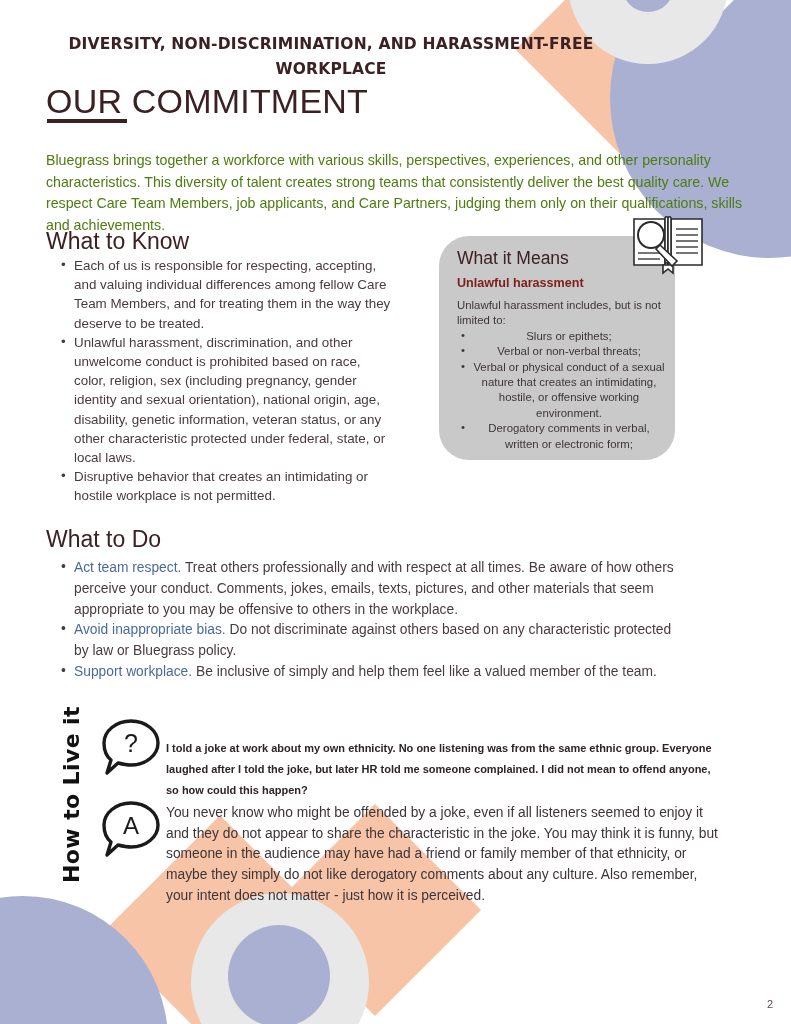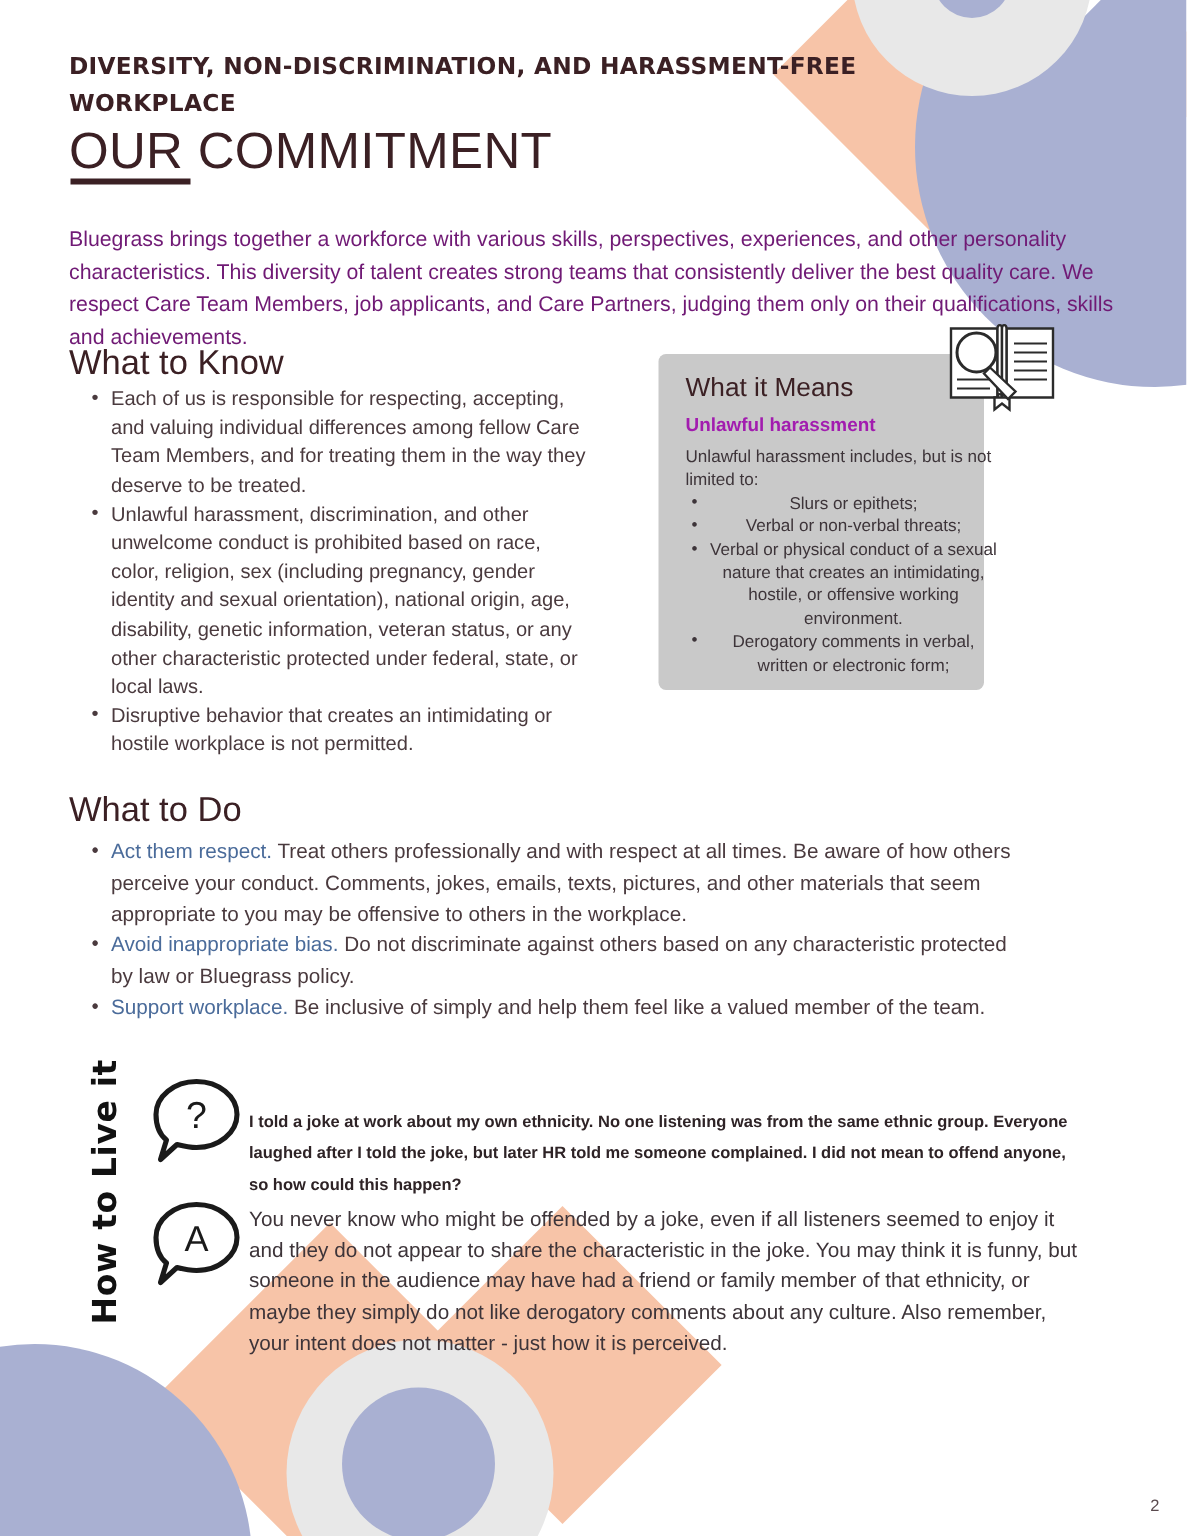--- a/index.html
+++ b/index.html
@@ -91,20 +91,21 @@
     position: absolute;
     left: 46px; top: 32px;
     width: 570px;
     font-family: "DejaVu Sans", sans-serif;
     font-weight: 700;
     font-size: 15.5px;
     letter-spacing: 0.2px;
     line-height: 25px;
     color: #3B2024;
     text-transform: uppercase;
+    text-align: center;
   }
   .page-title {
     position: absolute;
     left: 46px; top: 82px;
     font-family: "Liberation Sans", sans-serif;
     font-weight: 400;
     font-size: 34px;
     letter-spacing: 0.2px;
     color: #3B2024;
   }
@@ -115,21 +116,21 @@
     background: #3B2024;
   }
 
   
   .intro {
     position: absolute;
     left: 46px; top: 136px;
     width: 705px;
     font-size: 14.2px;
     line-height: 21.5px;
-    color: #701a75;
+    color: #4d7c0f;
   }
 
   
   .section-heading {
     position: absolute;
     font-size: 23px;
     font-weight: 400;
     color: #3B2024;
   }
   #h-know { left: 46px; top: 228px; }
@@ -170,36 +171,36 @@
     line-height: 20.8px;
     color: #4A3A3E;
   }
   #do-list li { margin-bottom: 0px; }
   .lead-in { color: #4A6B9A; }
 
   
   .callout {
     position: absolute;
     left: 439px; top: 236px;
-    width: 217px; height: 224px;
+    width: 236px; height: 224px;
     background: #C9C9C9;
-    border-radius: 5px;
+    border-radius: 30px;
   }
   .callout-title {
     position: absolute;
     left: 18px; top: 12px;
     font-size: 17.5px;
     color: #3B2024;
   }
   .callout-sub {
     position: absolute;
     left: 18px; top: 40px;
     font-size: 12.6px;
     font-weight: 700;
-    color: #a21caf;
+    color: #7f1d1d;
   }
   .callout-body {
     position: absolute;
     left: 18px; top: 62px;
     width: 208px;
     font-size: 11.4px;
     line-height: 15.4px;
     color: #3D3439;
   }
   ul.callout-bullets {
@@ -333,21 +334,21 @@
     <g fill="none" stroke="#2B2B2B" stroke-width="2">
       <circle cx="21" cy="22" r="13" fill="#ffffff"></circle>
     </g>
     <g fill="#ffffff" stroke="#2B2B2B" stroke-width="1.6">
       <path d="M30 32 L47 48 L42 53 L26 36 Z"></path>
     </g>
   </svg>
 
   <div class="section-heading" id="h-do">What to Do</div>
   <ul class="bullets" id="do-list">
-    <li><span class="lead-in">Act them respect.</span><span> Treat others professionally and with respect at all times.  Be aware of how others perceive your conduct. Comments, jokes, emails, texts, pictures, and other materials that seem appropriate to you may be offensive to others in the workplace.</span></li>
+    <li><span class="lead-in">Act team respect.</span><span> Treat others professionally and with respect at all times.  Be aware of how others perceive your conduct. Comments, jokes, emails, texts, pictures, and other materials that seem appropriate to you may be offensive to others in the workplace.</span></li>
     <li><span class="lead-in">Avoid inappropriate bias.</span><span> Do not discriminate against others based on any characteristic protected by law or Bluegrass policy.</span></li>
     <li><span class="lead-in">Support workplace.</span><span> Be inclusive of simply and help them feel like a valued member of the team.</span></li>
   </ul>
 
   <div class="live-label">How to Live it</div>
 
   <svg class="bubble-q" viewBox="0 0 62 58">
     <path d="M31 3 C46 3 58 13 58 25 C58 37 46 47 31 47 C26 47 22 46 18 45 L7 55 L11 42 C6 38 4 32 4 25 C4 13 16 3 31 3 Z" fill="#ffffff" stroke="#1A1A1A" stroke-width="3.4" stroke-linejoin="round"></path>
     <text x="31" y="34" text-anchor="middle" font-family="'Liberation Sans', sans-serif" font-size="25" fill="#1A1A1A">?</text>
   </svg>

